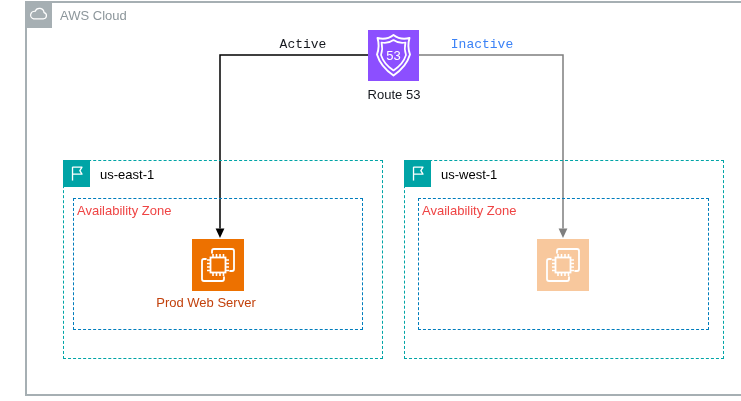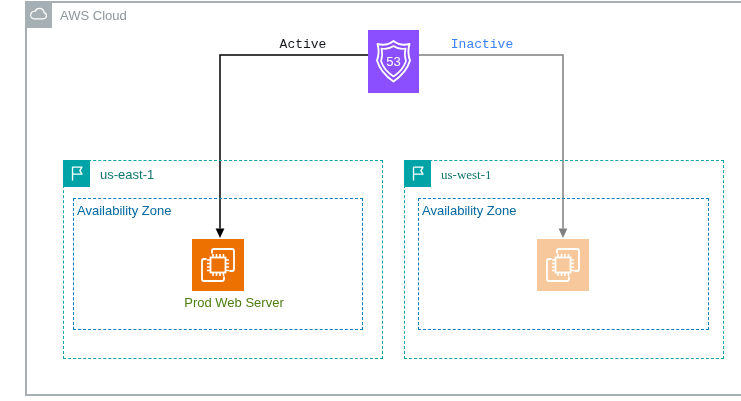--- a/index.html
+++ b/index.html
@@ -7,50 +7,50 @@
     position:relative;width:741px;height:401px;background:#fff;overflow:hidden;
     font-family:"Liberation Sans", sans-serif;font-size:13px;margin-left:24px;
   }
   .abs{position:absolute;}
   
   .cloud-box{left:1px;top:1px;width:736px;height:395px;border:2px solid #A6AFB3;box-sizing:border-box;}
   .cloud-icon-sq{left:1px;top:1px;width:27px;height:27px;background:#A6AFB3;display:flex;align-items:center;justify-content:center;}
   .cloud-label{left:36px;top:8px;color:#8C969B;}
   
   .icon-sq{display:flex;align-items:center;justify-content:center;}
-  .r53{left:344px;top:30px;width:51px;height:63px;background:#8C4FFF;}
+  .r53{left:344px;top:30px;width:51px;height:51px;background:#8C4FFF;}
   .r53-label{left:320px;top:87px;width:100px;text-align:center;color:#16191F;}
   
   .conn-lbl{top:37px;width:80px;text-align:center;font-family:Liberation Mono, monospace;}
   .conn-lbl.active{left:239px;color:#16191F;}
   .conn-lbl.inactive{left:418px;color:#3b82f6;}
   .connectors{left:0;top:0;pointer-events:none;}
   
   .region{top:160px;width:320px;height:199px;border:1px dashed #00A4A6;box-sizing:border-box;}
   .region.east{left:39px;}
   .region.west{left:380px;}
   .flag-sq{top:160px;width:27px;height:27px;background:#00A4A6;display:flex;align-items:center;justify-content:center;}
   .flag-sq.east{left:39px;}
   .flag-sq.west{left:380px;}
-  .region-label{top:167px;color:#0f766e;}
+  .region-label{top:167px;color:#000000;}
   .region-label.east{left:76px;}
-  .region-label.west{left:417px;font-family:Liberation Serif, serif;}
+  .region-label.west{left:417px;}
   
   .az{top:198px;height:132px;border:1px dashed #007CBC;box-sizing:border-box;}
   .az.east{left:49px;width:290px;}
   .az.west{left:394px;width:291px;}
-  .az-label{top:203px;color:#0369a1;}
+  .az-label{top:203px;color:#ef4444;}
   .az-label.east{left:53px;}
   .az-label.west{left:398px;}
   
   .ec2{top:239px;width:52px;height:52px;background:#ED7100;}
   .ec2.prod{left:168px;}
   .ec2.dr{left:513px;opacity:0.38;}
   .node-label{top:295px;width:132px;text-align:center;}
-  .node-label.prod{left:144px;color:#4d7c0f;}
+  .node-label.prod{left:116px;color:#c2410c;}
   .node-label.dr{left:473px;color:#9EA4A8;}
 </style>
 </head>
 <body>
 
 <div id="canvas">
 
   <div class="abs cloud-box"></div>
   <div class="abs cloud-icon-sq">
     <svg width="23" height="23" viewBox="0 0 24 24" aria-hidden="true">
@@ -73,20 +73,21 @@
   <div class="abs conn-lbl active">Active</div>
   <div class="abs conn-lbl inactive">Inactive</div>
 
   <div class="abs icon-sq r53">
     <svg width="51" height="51" viewBox="0 0 51 51" aria-hidden="true">
       <path d="M25.5 5 C21 8.5 15 9.5 9.5 8 C11 13 11 19 9 24.5 C11.5 33 17.5 40 25.5 45.5 C33.5 40 39.5 33 42 24.5 C40 19 40 13 41.5 8 C36 9.5 30 8.5 25.5 5 Z" fill="none" stroke="#fff" stroke-width="1.9" stroke-linejoin="round"></path>
       <path d="M25.5 10 C22 12.5 17.5 13.3 13.5 12.5 C14.5 16.5 14.3 21 13 25 C15 31.5 19.5 36.5 25.5 40.5 C31.5 36.5 36 31.5 38 25 C36.7 21 36.5 16.5 37.5 12.5 C33.5 13.3 29 12.5 25.5 10 Z" fill="none" stroke="#fff" stroke-width="1.7" stroke-linejoin="round"></path>
       <text x="25.5" y="30" text-anchor="middle" fill="#fff" font-size="13" font-family="Liberation Sans, sans-serif">53</text>
     </svg>
   </div>
+  <div class="abs r53-label">Route 53</div>
 
   <div class="abs region east"></div>
   <div class="abs flag-sq east">
     <svg width="23" height="23" viewBox="0 0 26 26" aria-hidden="true">
       <path d="M8.5 5.5 V21" fill="none" stroke="#fff" stroke-width="1.5"></path>
       <path d="M8.5 5.8 H19.2 L16.8 9.8 L19.2 13.8 H8.5" fill="none" stroke="#fff" stroke-width="1.5" stroke-linejoin="round"></path>
     </svg>
   </div>
   <div class="abs region-label east">us-east-1</div>
   <div class="abs az east"></div>

